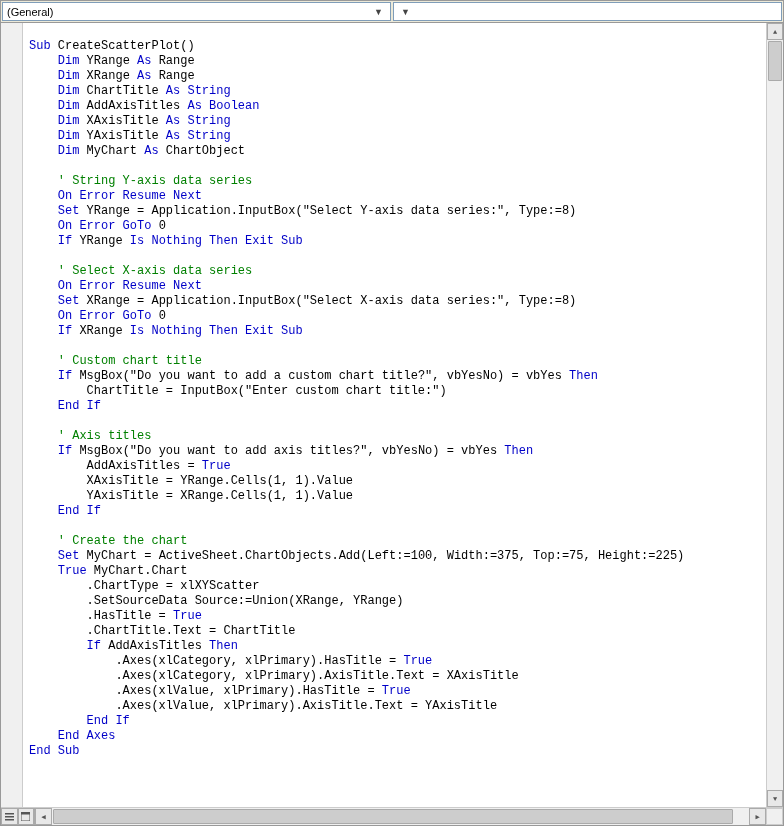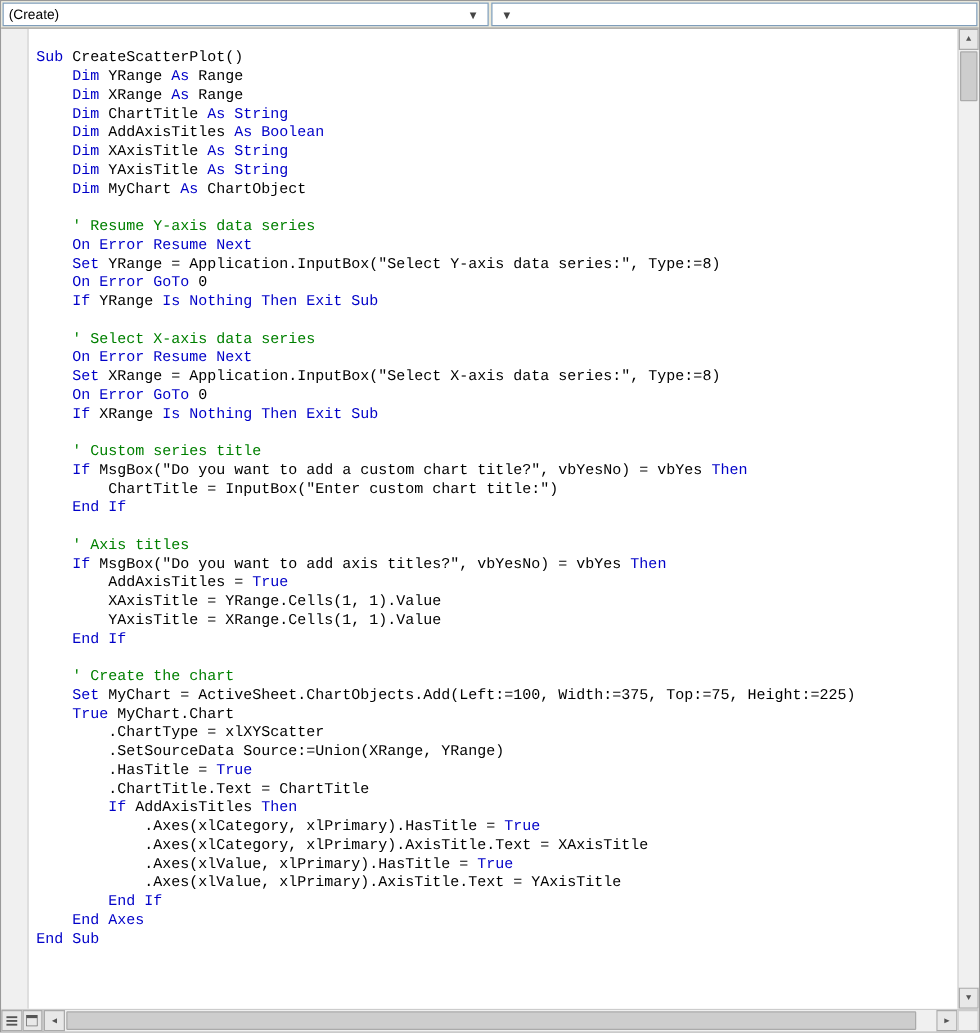--- a/index.html
+++ b/index.html
@@ -26,52 +26,52 @@
 .htrack{flex:1;background:#f0f0f0;position:relative}
 .hthumb{position:absolute;left:1px;top:1px;bottom:1px;width:680px;background:#cdcdcd;border:1px solid #aaa;border-radius:1px}
 .corner{width:17px;background:#f0f0f0;border:1px solid #ccc}
 </style>
 </head>
 <body>
 
 <div class="container">
   <div class="hdr">
     <div class="dd">
-      <span class="dd-txt">(Create)</span>
+      <span class="dd-txt">(General)</span>
       <span class="dd-arrow">▼</span>
     </div>
     <div class="dd">
       <span class="dd-arrow">▼</span>
     </div>
   </div>
 
   <div class="code-wrap">
     <div class="gutter"></div>
     <div class="code" id="code"><span class="kw">Sub</span> CreateScatterPlot()
     <span class="kw">Dim</span> YRange <span class="kw">As</span> Range
     <span class="kw">Dim</span> XRange <span class="kw">As</span> Range
     <span class="kw">Dim</span> ChartTitle <span class="kw">As</span> <span class="kw">String</span>
     <span class="kw">Dim</span> AddAxisTitles <span class="kw">As</span> <span class="kw">Boolean</span>
     <span class="kw">Dim</span> XAxisTitle <span class="kw">As</span> <span class="kw">String</span>
     <span class="kw">Dim</span> YAxisTitle <span class="kw">As</span> <span class="kw">String</span>
     <span class="kw">Dim</span> MyChart <span class="kw">As</span> ChartObject
 
-    <span class="cm">' Resume Y-axis data series</span>
+    <span class="cm">' String Y-axis data series</span>
     <span class="kw">On Error Resume Next</span>
     <span class="kw">Set</span> YRange = Application.InputBox("Select Y-axis data series:", Type:=8)
     <span class="kw">On Error GoTo</span> 0
     <span class="kw">If</span> YRange <span class="kw">Is Nothing Then Exit Sub</span>
 
     <span class="cm">' Select X-axis data series</span>
     <span class="kw">On Error Resume Next</span>
     <span class="kw">Set</span> XRange = Application.InputBox("Select X-axis data series:", Type:=8)
     <span class="kw">On Error GoTo</span> 0
     <span class="kw">If</span> XRange <span class="kw">Is Nothing Then Exit Sub</span>
 
-    <span class="cm">' Custom series title</span>
+    <span class="cm">' Custom chart title</span>
     <span class="kw">If</span> MsgBox("Do you want to add a custom chart title?", vbYesNo) = vbYes <span class="kw">Then</span>
         ChartTitle = InputBox("Enter custom chart title:")
     <span class="kw">End If</span>
 
     <span class="cm">' Axis titles</span>
     <span class="kw">If</span> MsgBox("Do you want to add axis titles?", vbYesNo) = vbYes <span class="kw">Then</span>
         AddAxisTitles = <span class="kw">True</span>
         XAxisTitle = YRange.Cells(1, 1).Value
         YAxisTitle = XRange.Cells(1, 1).Value
     <span class="kw">End If</span>

